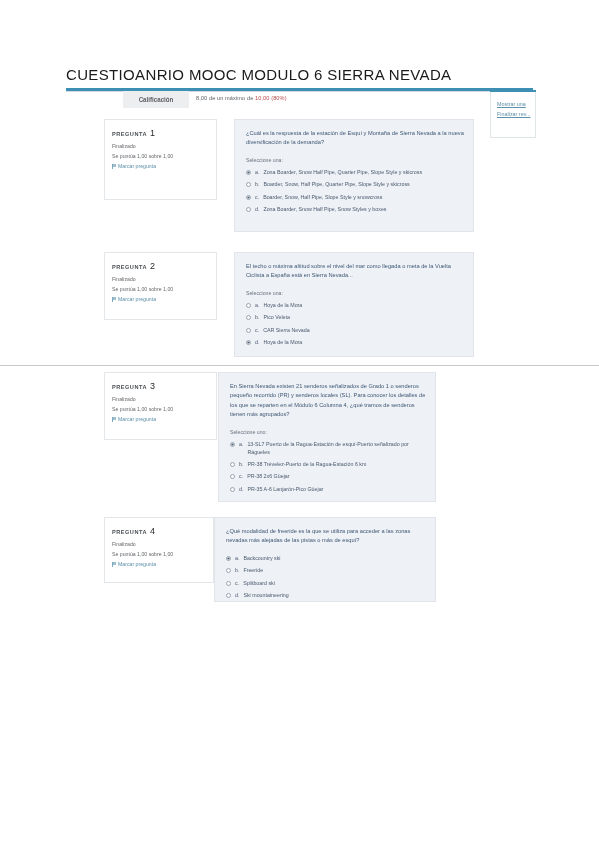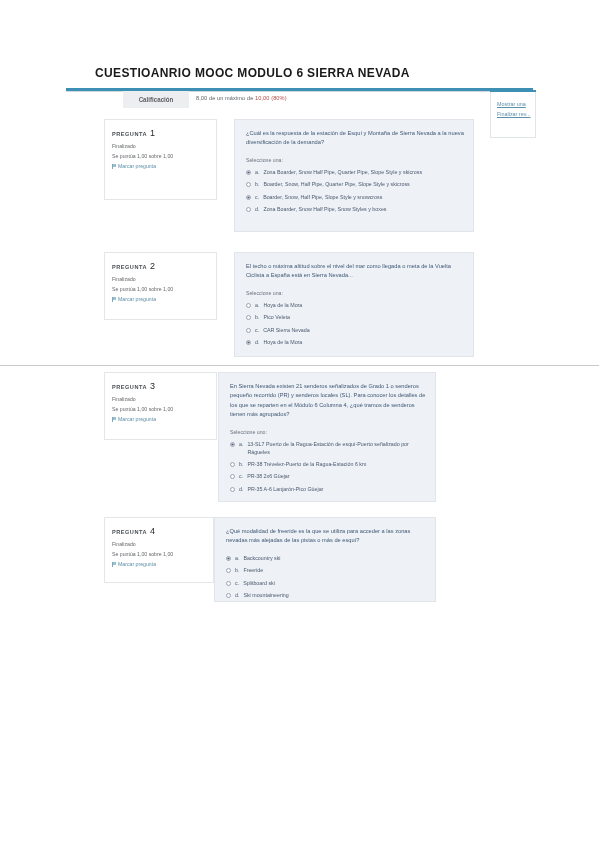--- a/index.html
+++ b/index.html
@@ -11,26 +11,25 @@
     font-family: "Liberation Sans", sans-serif;
     overflow: hidden;
     position: relative;
   }
 
   
   .page-title {
     position: absolute;
     left: 66px;
     top: 66px;
-    font-size: 12px;
-    font-weight: bold;
+    font-size: 15px;
+    font-weight: normal;
     color: #1a1a1a;
     letter-spacing: 0.35px;
     white-space: nowrap;
-    margin-left: 29px;
   }
 
   
   .top-rule {
     position: absolute;
     left: 66px;
     top: 88px;
     width: 467px;
     height: 2.5px;
     background: #3d8fb4;

